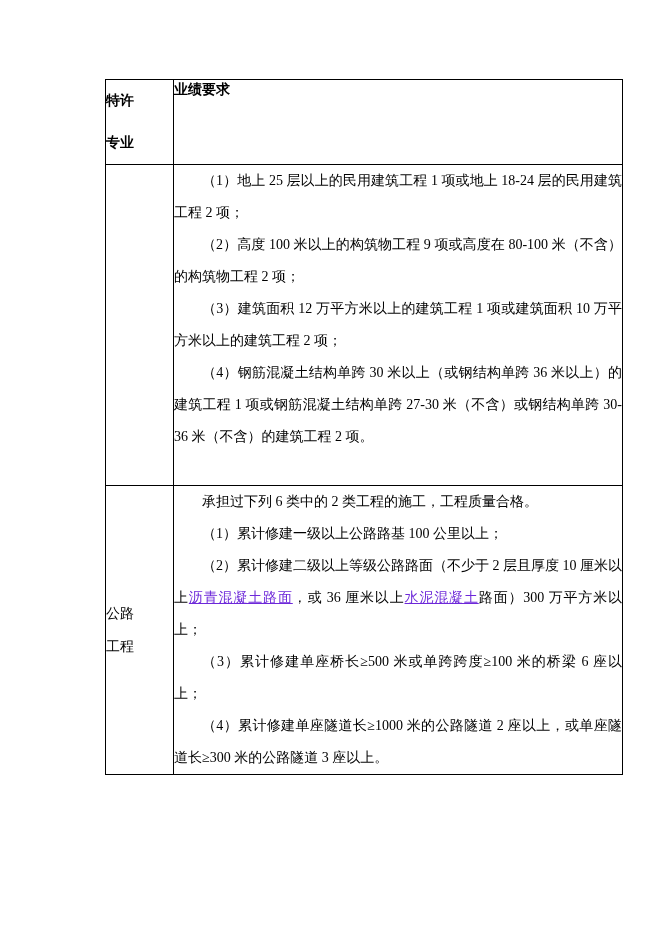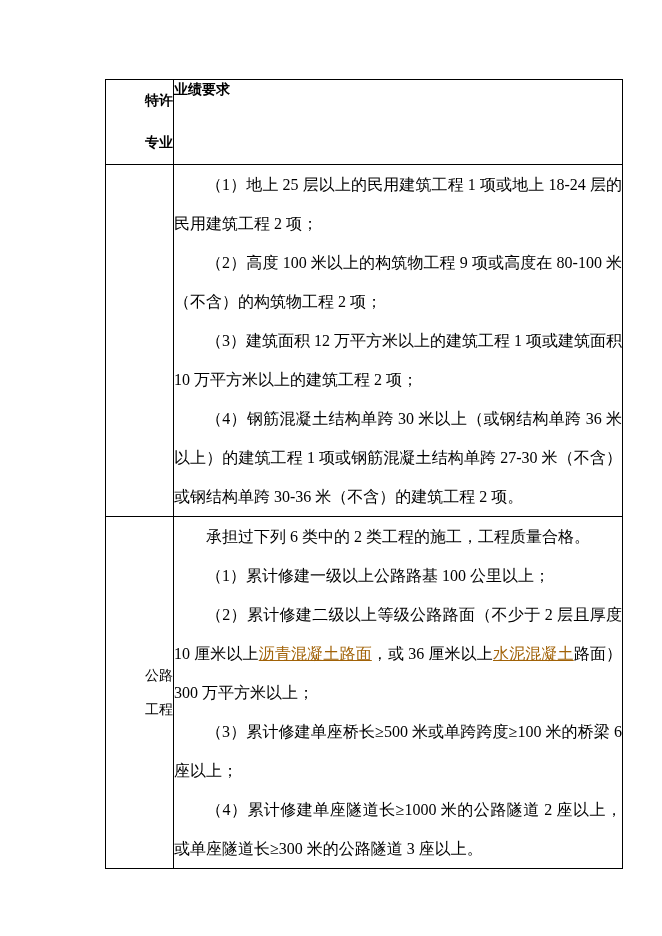--- a/index.html
+++ b/index.html
@@ -12,35 +12,35 @@
     border-collapse:collapse;table-layout:fixed;
   }
   .doc-table td{border:1px solid #000000;padding:0;overflow:hidden;}
   col.c1{width:68px;}
   col.c2{width:449px;}
   tr.hdr{height:78px;}
   tr.r0{height:321px;}
   tr.r1{height:254px;}
   tr.r2{height:113px;}
   .lab{
-    text-align:right;vertical-align:middle;font-size:14px;
+    text-align:left;vertical-align:middle;font-size:14px;
   }
   .hdr .lab{vertical-align:top;}
   .hline{line-height:42px;font-weight:bold;}
   .hreq{
     vertical-align:top;font-weight:bold;
     font-size:14px;line-height:20px;padding-top:13px;
   }
   .content{
-    vertical-align:top;font-size:16px;line-height:39px;
+    vertical-align:top;font-size:14px;line-height:32px;
     padding:9px 10px 0 10px;text-align:justify;
   }
   .para{margin:0;text-indent:2em;}
   .lab-line{line-height:33.5px;}
-  .doc-link{color:#a16207;text-decoration:underline;cursor:pointer;}
+  .doc-link{color:#6d28d9;text-decoration:underline;cursor:pointer;}
 </style>
 </head>
 <body>
 
 <table class="doc-table">
   <colgroup>
       <col class="c1">
       <col class="c2">
     </colgroup>
   <tbody>

